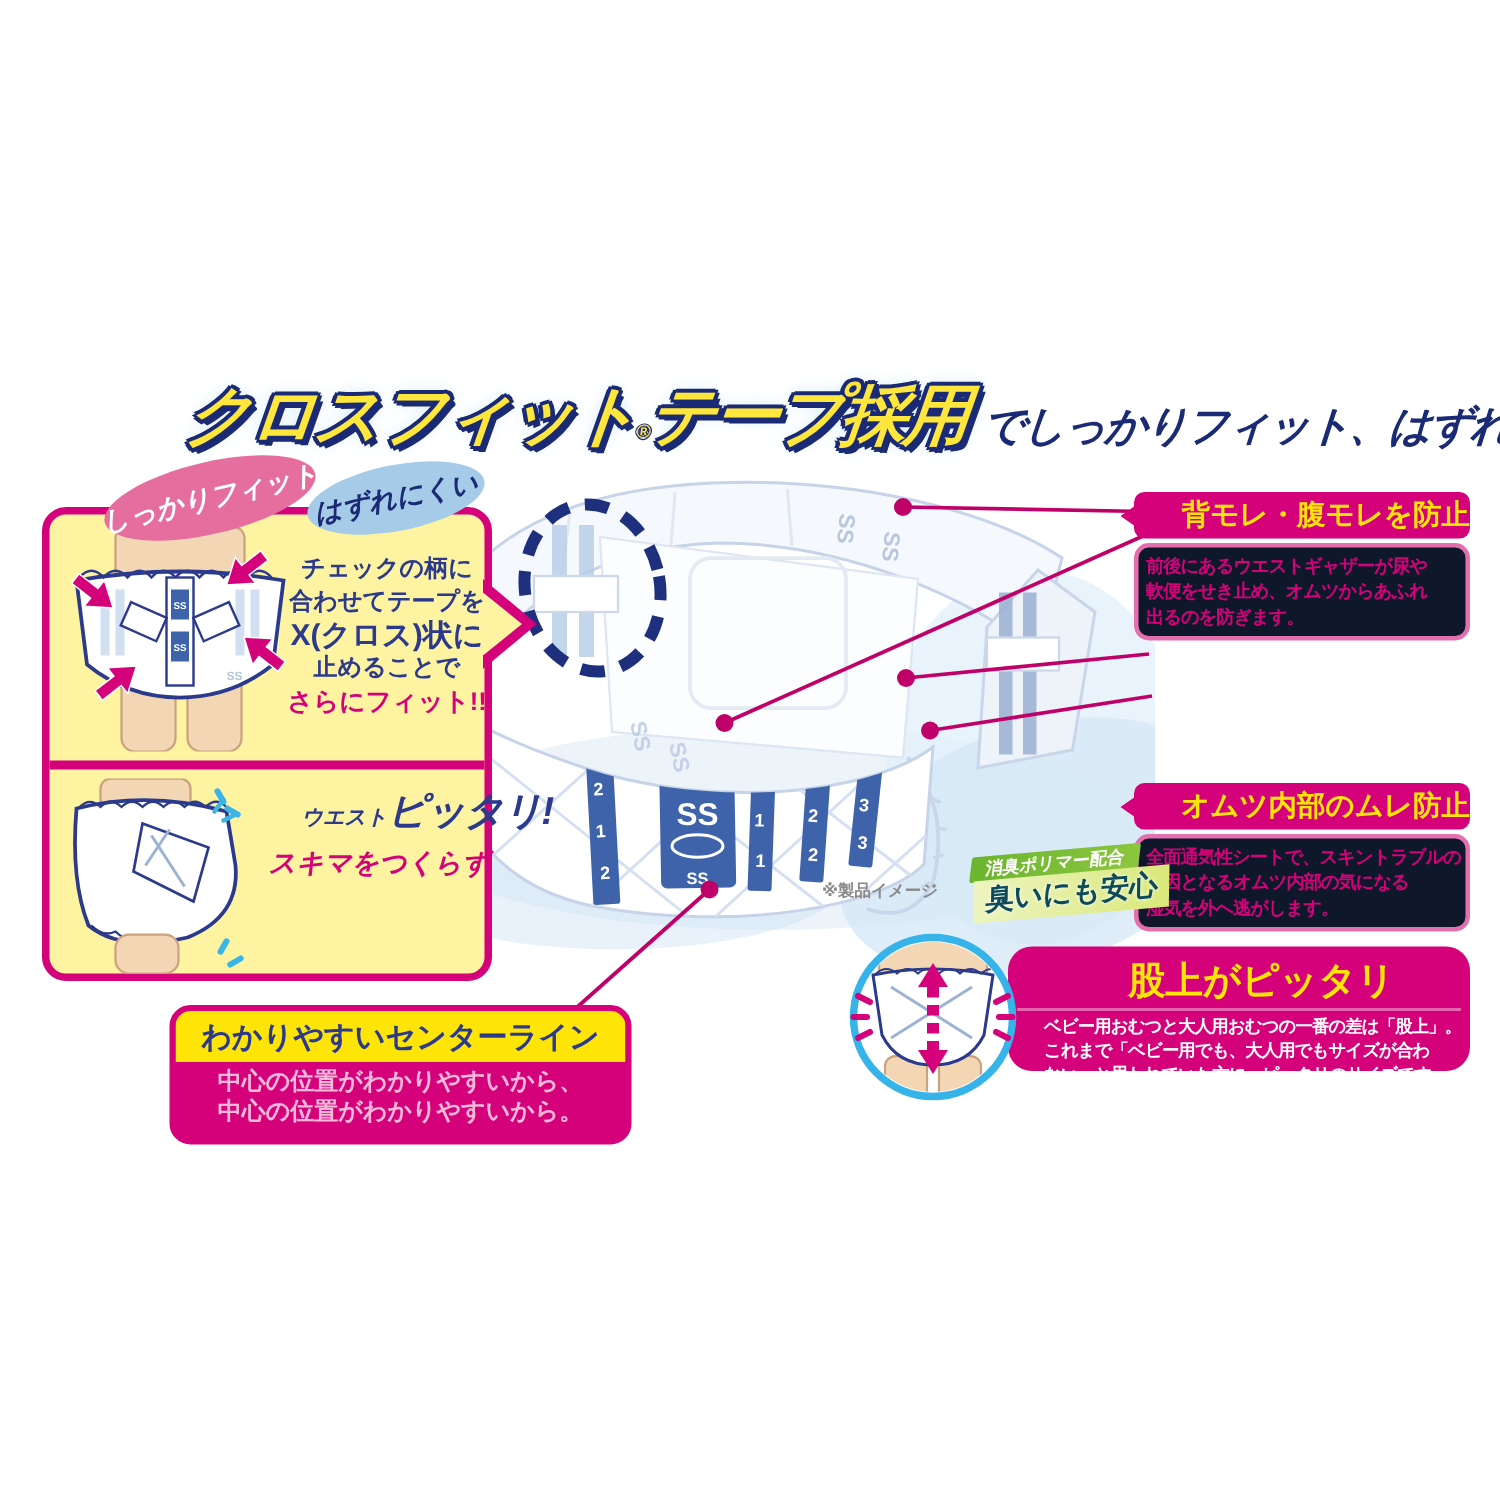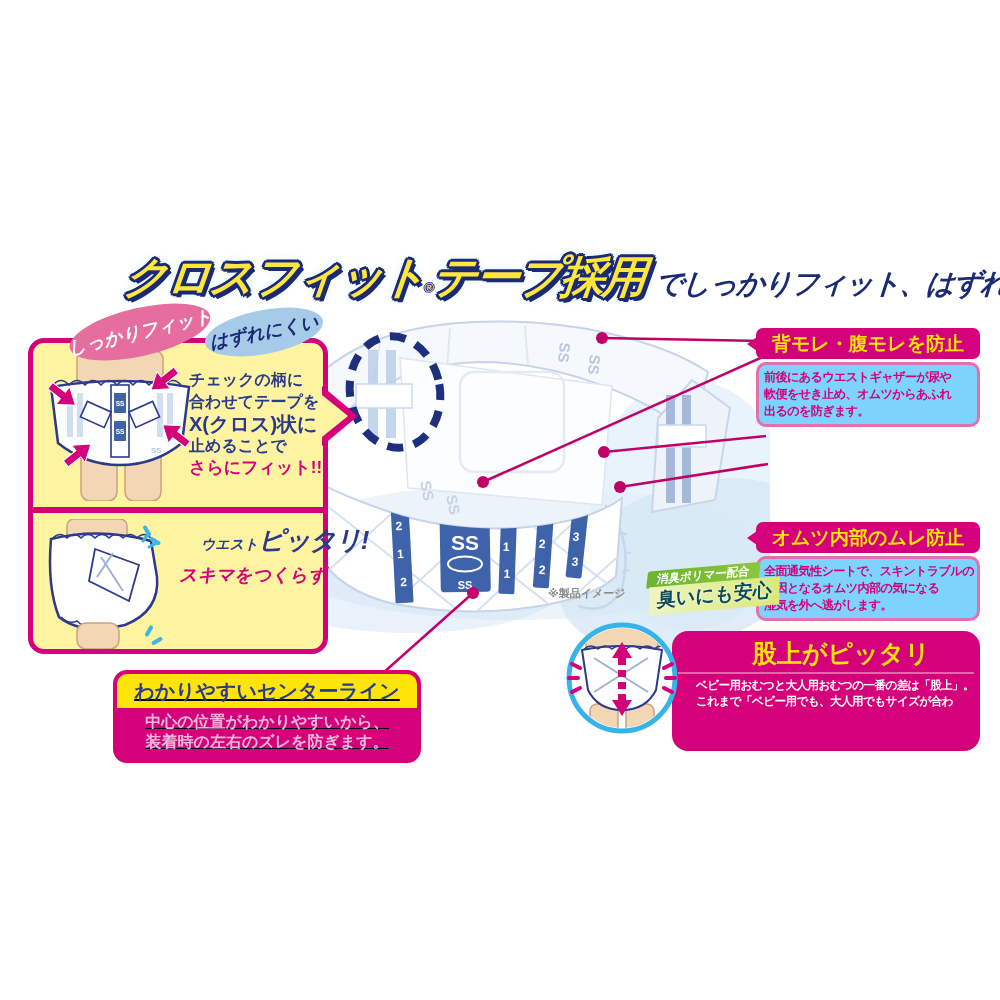--- a/index.html
+++ b/index.html
@@ -26,54 +26,54 @@
   .notch-outer{left:322px;top:386px;width:36px;height:60px;background:#d4017a;
     clip-path:polygon(0 0,100% 50%,0 100%);}
   .notch-inner{left:322px;top:395px;width:26px;height:42px;background:#fdf3a1;
     clip-path:polygon(0 0,100% 50%,0 100%);}
   .badge{border-radius:50%;display:flex;align-items:center;justify-content:center;
     font-weight:900;white-space:nowrap;}
   .badge-pink{left:68px;top:308px;width:144px;height:48px;background:#e56e9f;color:#fff;
     font-size:18px;transform:rotate(-13deg);font-style:italic;}
   .badge-blue{left:204px;top:310px;width:120px;height:44px;background:#a5cbe8;color:#1b2a74;
     font-size:18px;transform:rotate(-11deg);font-style:italic;}
-  .lp-toptext{position:absolute;left:156px;top:26px;width:138px;
+  .lp-toptext{position:absolute;left:156px;top:26px;width:138px;text-align:center;
     color:#2b3a8c;font-weight:900;font-size:16px;line-height:22px;white-space:nowrap;}
   .lp-accent{color:#d4017a;font-size:17px;}
   .lp-x{font-size:20px;}
   .waist-line{position:absolute;left:124px;top:180px;white-space:nowrap;color:#2b3a8c;font-style:italic;margin-left:44px;}
   .t-small{font-size:14px;font-weight:900;}
   .t-big{font-size:26px;font-weight:900;letter-spacing:-1px;}
   .gap-line{position:absolute;left:146px;top:220px;color:#d4017a;font-weight:900;font-size:18px;
     font-style:italic;white-space:nowrap;}
   .leak-line{position:absolute;left:150px;top:240px;color:#d4017a;font-weight:900;font-size:28px;
     font-style:italic;letter-spacing:-1px;white-space:nowrap;}
   .crotch-line{position:absolute;left:128px;top:276px;white-space:nowrap;color:#2b3a8c;font-style:italic;}
   .spark{position:absolute;width:4px;height:12px;background:#3ab5e8;border-radius:2px;}
 
   
   .center-box{left:113px;top:670px;width:300px;border:4px solid #d4017a;border-radius:14px;
-    overflow:hidden;background:#d4017a;text-decoration:underline;}
+    overflow:hidden;background:#d4017a;}
   .center-box .hd{background:#ffe408;color:#2b3a8c;font-size:20px;font-weight:900;
     text-align:center;padding:4px 0 3px;white-space:nowrap;}
   .center-box .bd{color:#f7b9da;font-size:16px;font-weight:900;text-align:center;
     padding:4px 0 7px;line-height:20px;white-space:nowrap;}
 
   
   .feat{left:756px;width:224px;}
   .feat .hd{position:relative;background:#d4017a;border-radius:7px;color:#ffe408;
-    font-size:19px;font-weight:900;text-align:center;height:31px;line-height:31px;white-space:nowrap;}
+    font-size:19px;font-weight:900;text-align:right;height:31px;line-height:31px;white-space:nowrap;}
   .feat .hd::before{content:"";position:absolute;left:-9px;top:9px;border:7px solid transparent;
     border-right:10px solid #d4017a;border-left:0;}
-  .feat .bd{margin-top:3px;background:#7dd3fc;border:3px solid #e36fae;border-radius:10px;
+  .feat .bd{margin-top:3px;background:#0f172a;border:3px solid #e36fae;border-radius:10px;
     color:#d4017a;font-size:12.2px;line-height:17px;font-weight:700;letter-spacing:-0.7px;
     padding:4px 5px;white-space:nowrap;}
 
   
-  .crotch-panel{left:672px;top:631px;width:308px;height:120px;background:#d4017a;
+  .crotch-panel{left:672px;top:631px;width:308px;height:83px;background:#d4017a;
     border-radius:16px;box-sizing:border-box;}
   .crotch-panel .hd{color:#ffe408;font-size:25px;font-weight:900;text-align:center;
     padding:6px 0 2px 30px;border-bottom:2px solid rgba(255,255,255,.4);
     margin:0 6px;white-space:nowrap;}
   .crotch-panel .bd{color:#fff;font-size:11.6px;line-height:16px;font-weight:700;
     letter-spacing:-0.6px;padding:3px 4px 0 24px;white-space:nowrap;}
 
   
   .deo{left:648px;top:566px;transform:rotate(-5deg);}
   .deo-ribbon{background:linear-gradient(90deg,#6cb52e,#8cc63f);color:#fff;font-size:11.5px;
@@ -271,21 +271,21 @@
   <div class="abs notch-outer"></div>
   <div class="abs notch-inner"></div>
 
   <div class="abs badge badge-pink">しっかりフィット</div>
   <div class="abs badge badge-blue">はずれにくい</div>
 
   <div class="abs center-box">
     <div class="hd">わかりやすいセンターライン</div>
     <div class="bd">
       <div>中心の位置がわかりやすいから、</div>
-      <div>装着時の左右のズレを防ぎます。</div>
+      <div>中心の位置がわかりやすいから。</div>
     </div>
   </div>
 
   <div class="abs feat" style="top:328px;">
     <div class="hd">背モレ・腹モレを防止</div>
     <div class="bd">
       <div>前後にあるウエストギャザーが尿や</div>
       <div>軟便をせき止め、オムツからあふれ</div>
       <div>出るのを防ぎます。</div>
     </div>
@@ -305,20 +305,21 @@
   <div class="abs deo">
     <div class="deo-ribbon">消臭ポリマー配合</div>
     <div class="deo-main">臭いにも安心</div>
   </div>
 
   <div class="abs crotch-panel">
     <div class="hd">股上がピッタリ</div>
     <div class="bd">
       <div>ベビー用おむつと大人用おむつの一番の差は「股上」。</div>
       <div>これまで「ベビー用でも、大人用でもサイズが合わ</div>
+      <div>ない」と思われていた方に、ピッタリのサイズです。</div>
     </div>
   </div>
 
   <svg class="abs" style="left:564px;top:620px;" width="116" height="116" viewBox="0 0 116 116">
     <circle cx="58" cy="58" r="53" fill="#ffffff" stroke="#36b3e9" stroke-width="5"></circle>
     <defs>
         <clipPath id="circClip">
           <circle cx="58" cy="58" r="50"></circle>
         </clipPath>
       </defs>

